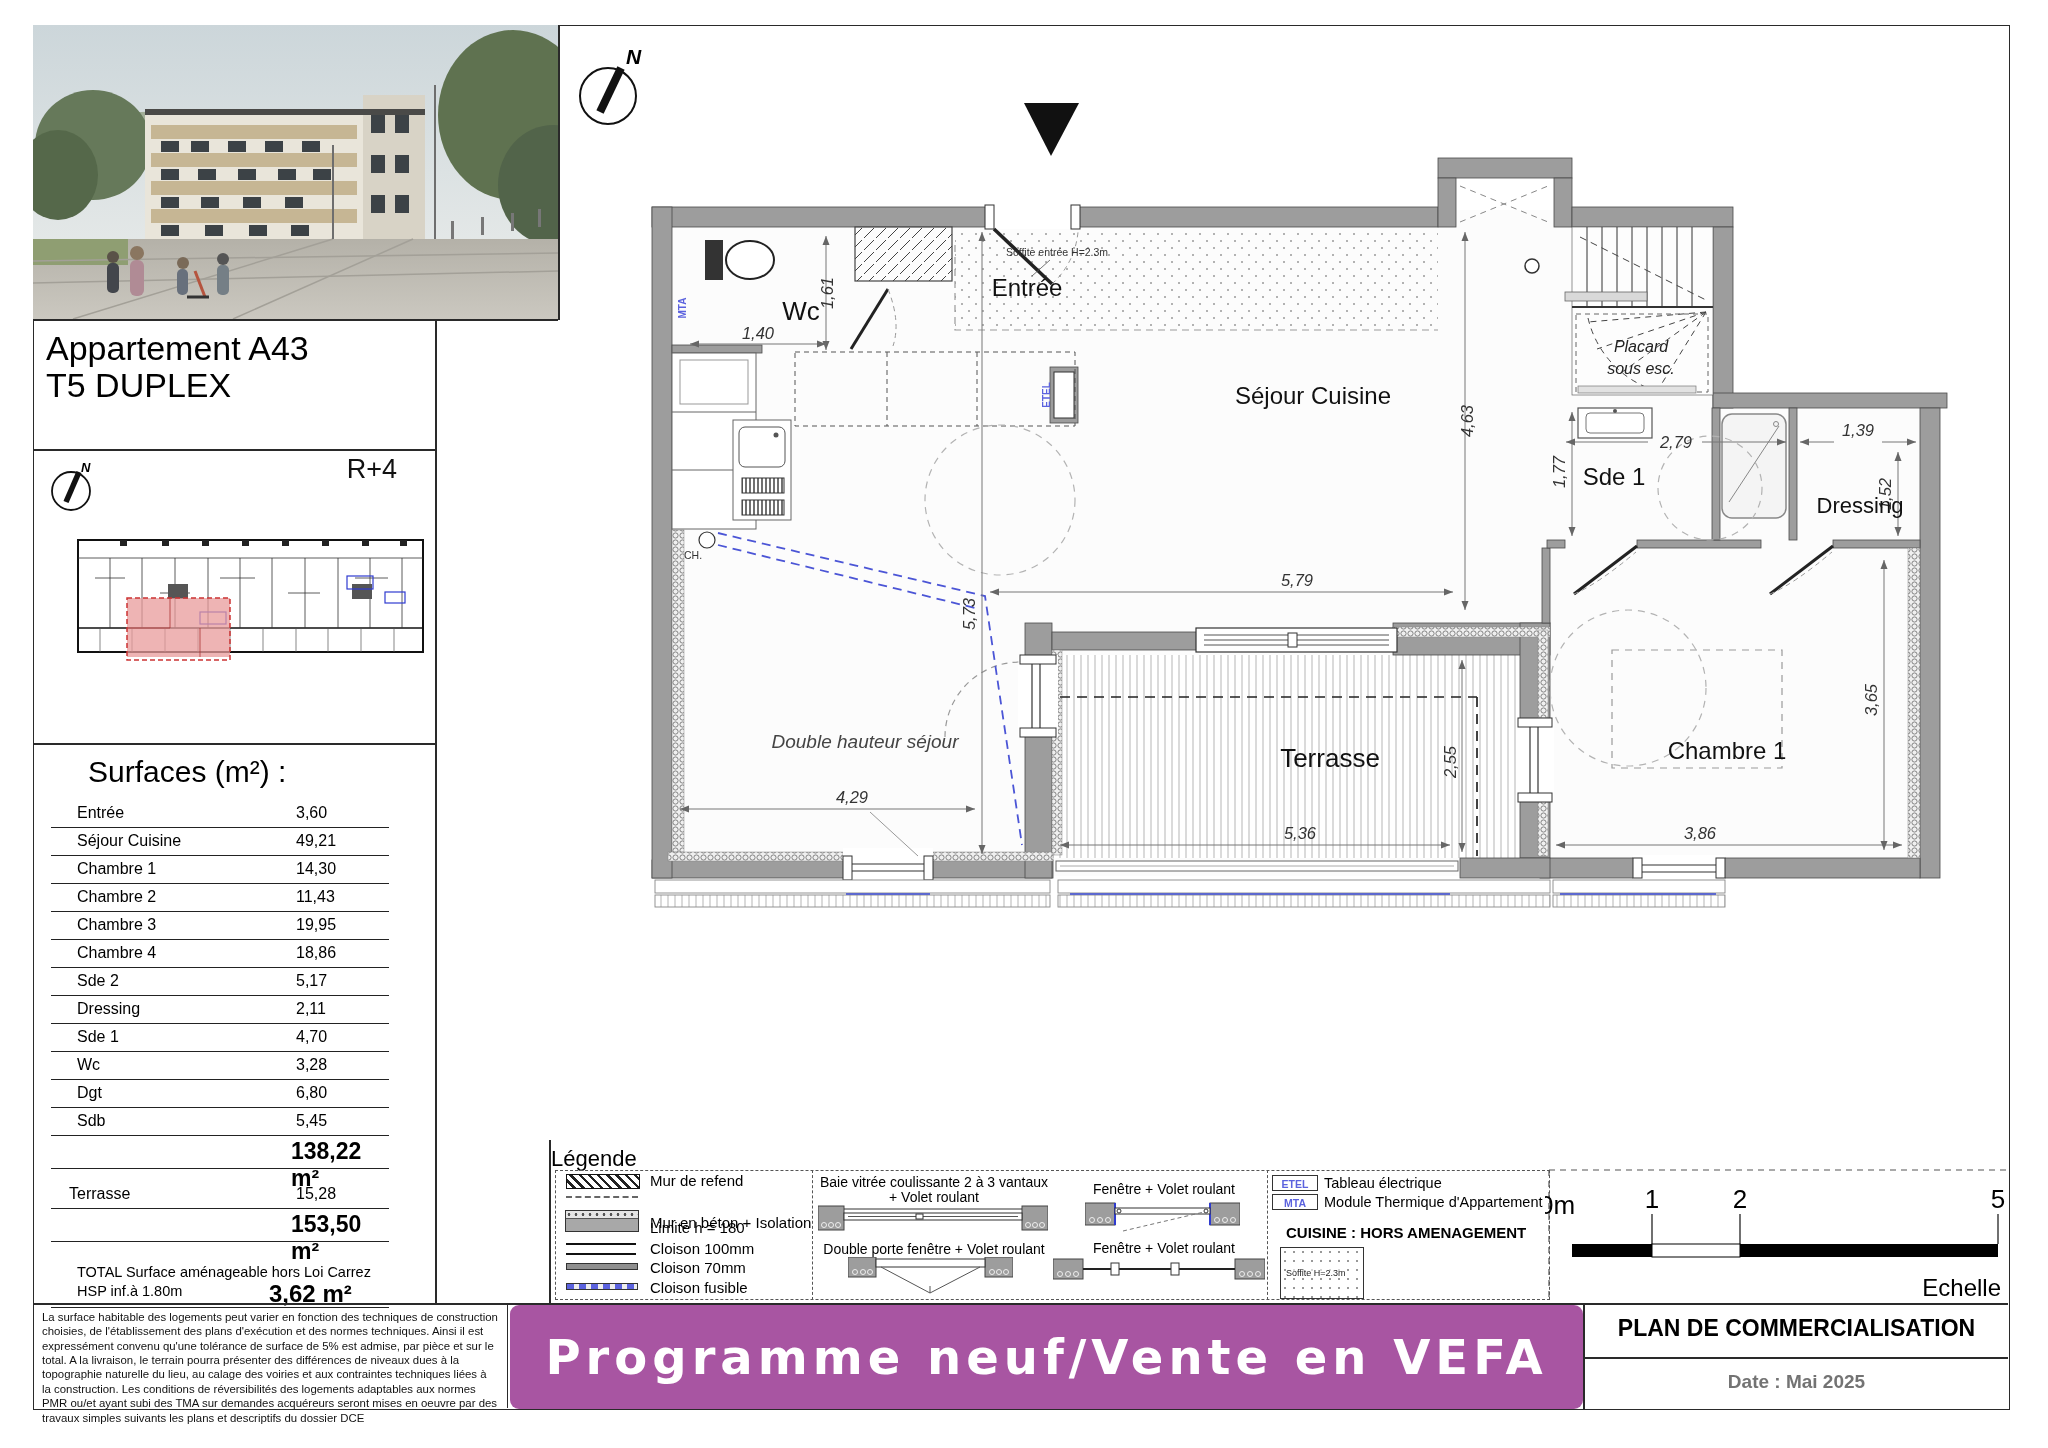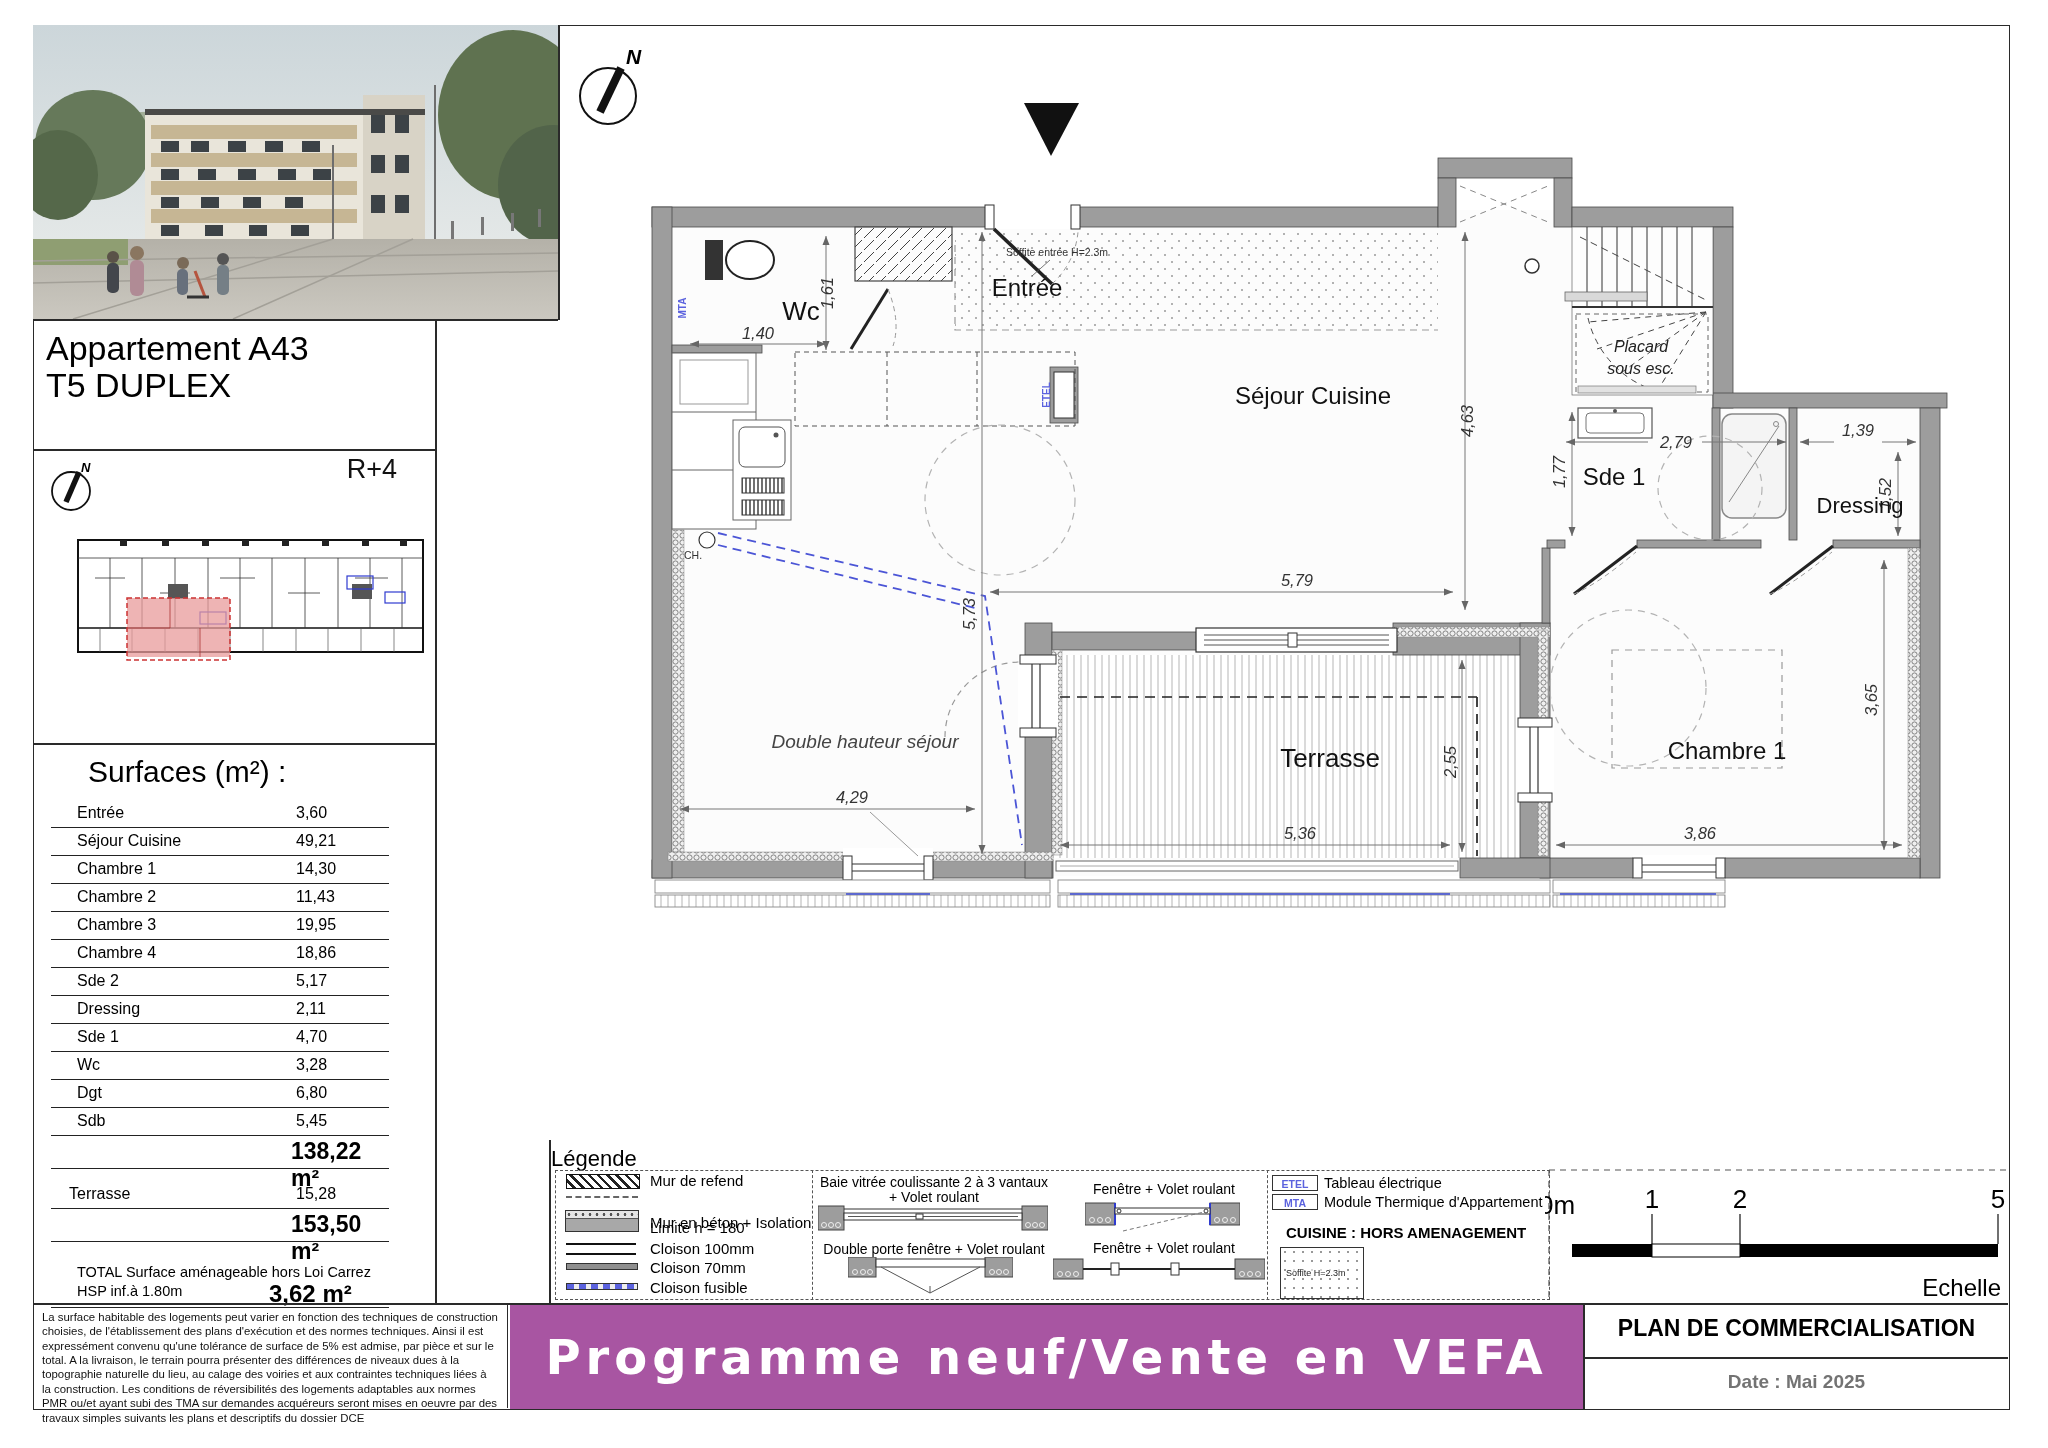--- a/index.html
+++ b/index.html
@@ -37,21 +37,21 @@
   .sw-c100{width:70px;height:8px;border-top:2px solid #111;border-bottom:2px solid #111;background:#fff;}
   .sw-c70{width:70px;height:5px;background:#8f8f8f;border:1px solid #333;}
   .sw-fusible{width:70px;height:5px;border:1px solid #333;background:repeating-linear-gradient(90deg,#5b62de 0 7px,#eee 7px 12px);}
   .lcap{position:absolute;font-size:14px;text-align:center;color:#000;}
   .tag{position:absolute;width:46px;height:16px;border:1.3px solid #333;color:#5b62de;font-size:10.5px;font-weight:bold;text-align:center;line-height:16px;box-sizing:border-box;}
   .taglbl{position:absolute;font-size:14.5px;color:#000;}
   .kitchen-note{position:absolute;font-size:15px;font-weight:bold;color:#000;}
   .soffite-box{position:absolute;width:84px;height:52px;border:1px solid #333;box-sizing:border-box;background-color:#fff;background-image:radial-gradient(circle at 4px 4px,#999 0.9px,transparent 1.2px);background-size:9px 9px;}
   .soffite-box span{position:absolute;left:5px;top:20px;font-size:9px;color:#222;background:rgba(255,255,255,.6);}
   
-  .banner{left:510px;top:1305px;width:1073px;height:104px;background:#a855a2;color:#fff;text-align:center;font-weight:bold;font-size:48px;letter-spacing:5px;line-height:104px;font-family:"DejaVu Sans",sans-serif;white-space:nowrap;overflow:hidden;}
+  .banner{left:510px;top:1305px;width:1073px;height:104px;background:#a855a2;color:#fff;text-align:center;font-weight:bold;font-size:48px;letter-spacing:5px;line-height:104px;font-family:"DejaVu Sans",sans-serif;white-space:nowrap;overflow:hidden;border-radius:9px;}
   .doc-title{left:1583px;top:1315px;width:427px;text-align:center;font-weight:bold;font-size:23px;color:#000;}
   .doc-date{left:1583px;top:1371px;width:427px;text-align:center;font-weight:bold;font-size:19px;color:#737373;}
   
   .room{font:24px "Liberation Sans",sans-serif;fill:#111;text-anchor:middle;}
   .room-sm{font:16px "Liberation Sans",sans-serif;fill:#222;text-anchor:middle;}
   .dim{font:italic 16.5px "Liberation Sans",sans-serif;fill:#333;text-anchor:middle;}
   .tiny{font:10.5px "Liberation Sans",sans-serif;fill:#333;}
   .blue-v{font:bold 10px "Liberation Sans",sans-serif;fill:#5b62de;text-anchor:middle;}
   .north{font:italic bold 21px "Liberation Sans",sans-serif;fill:#000;}
   .scale-num{font:26px "Liberation Sans",sans-serif;fill:#000;text-anchor:middle;}

